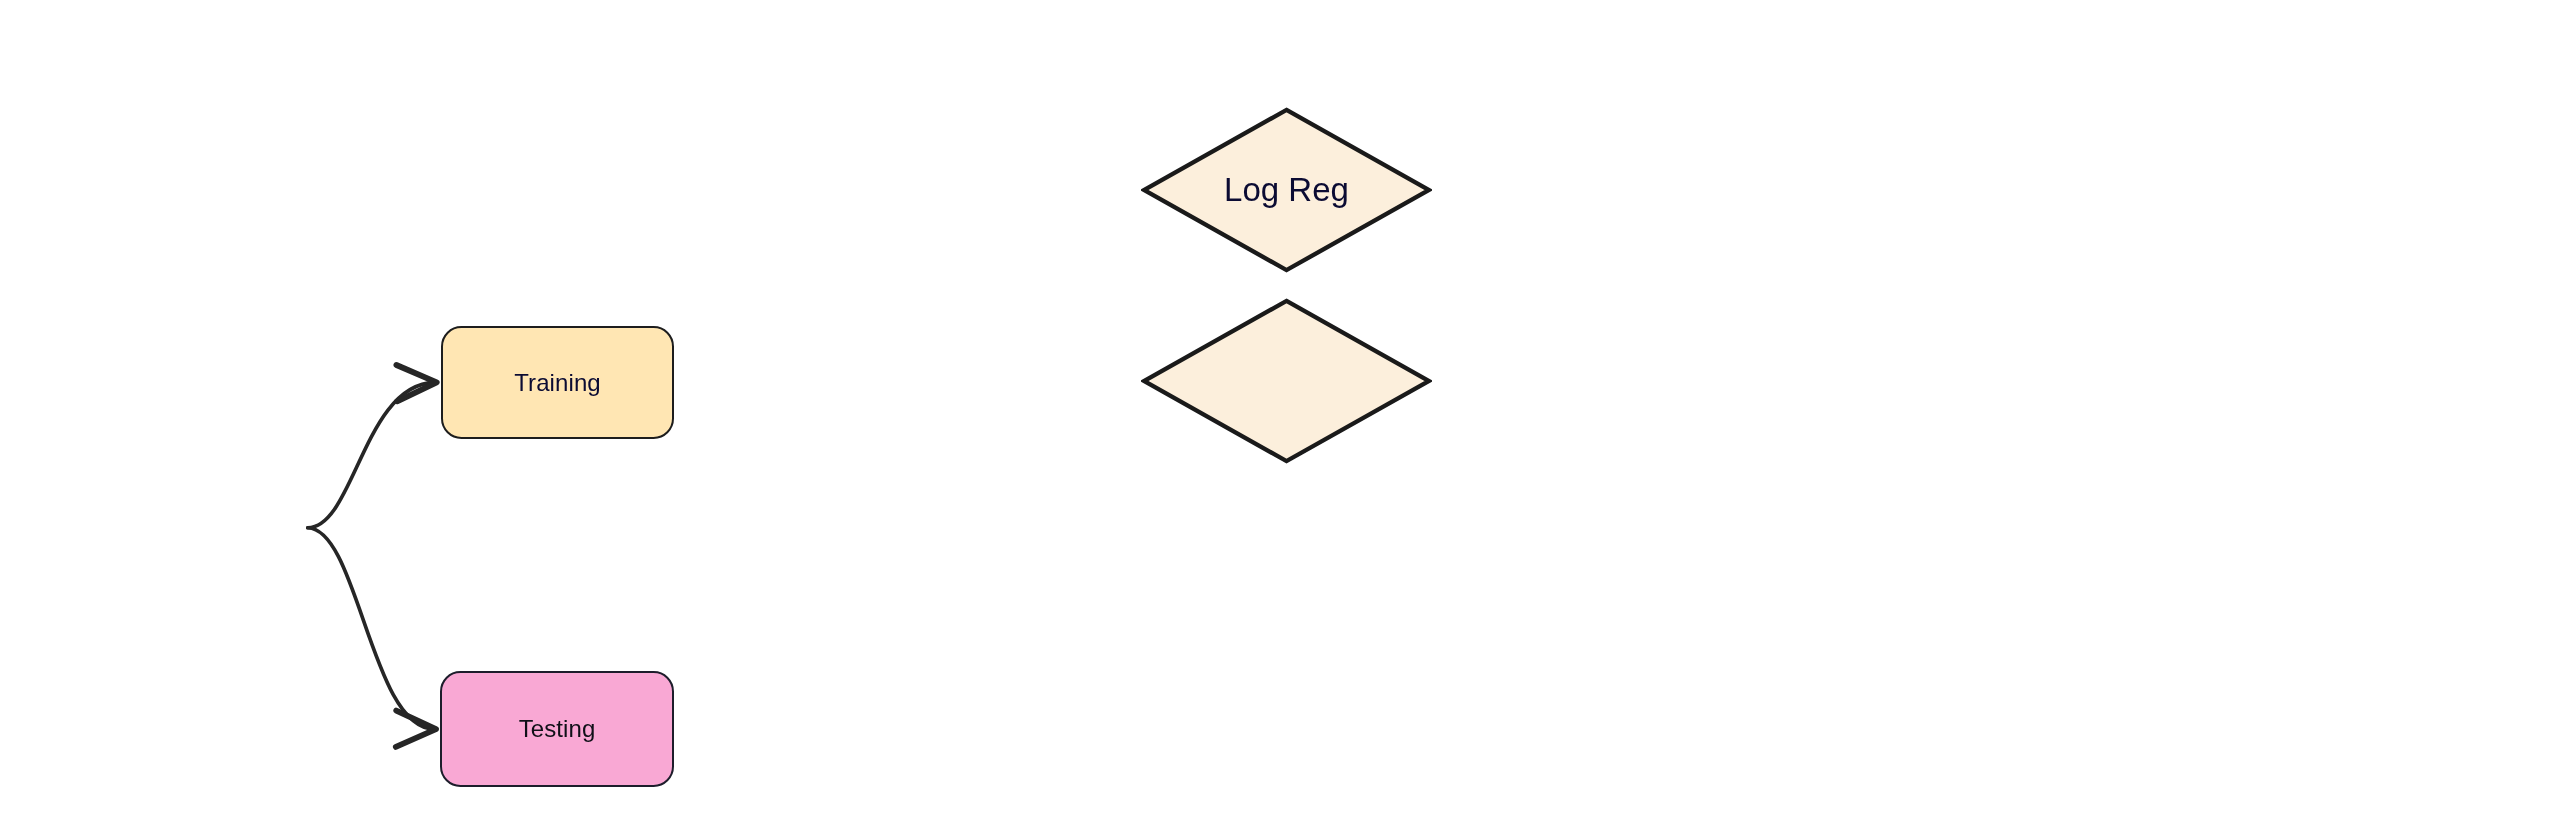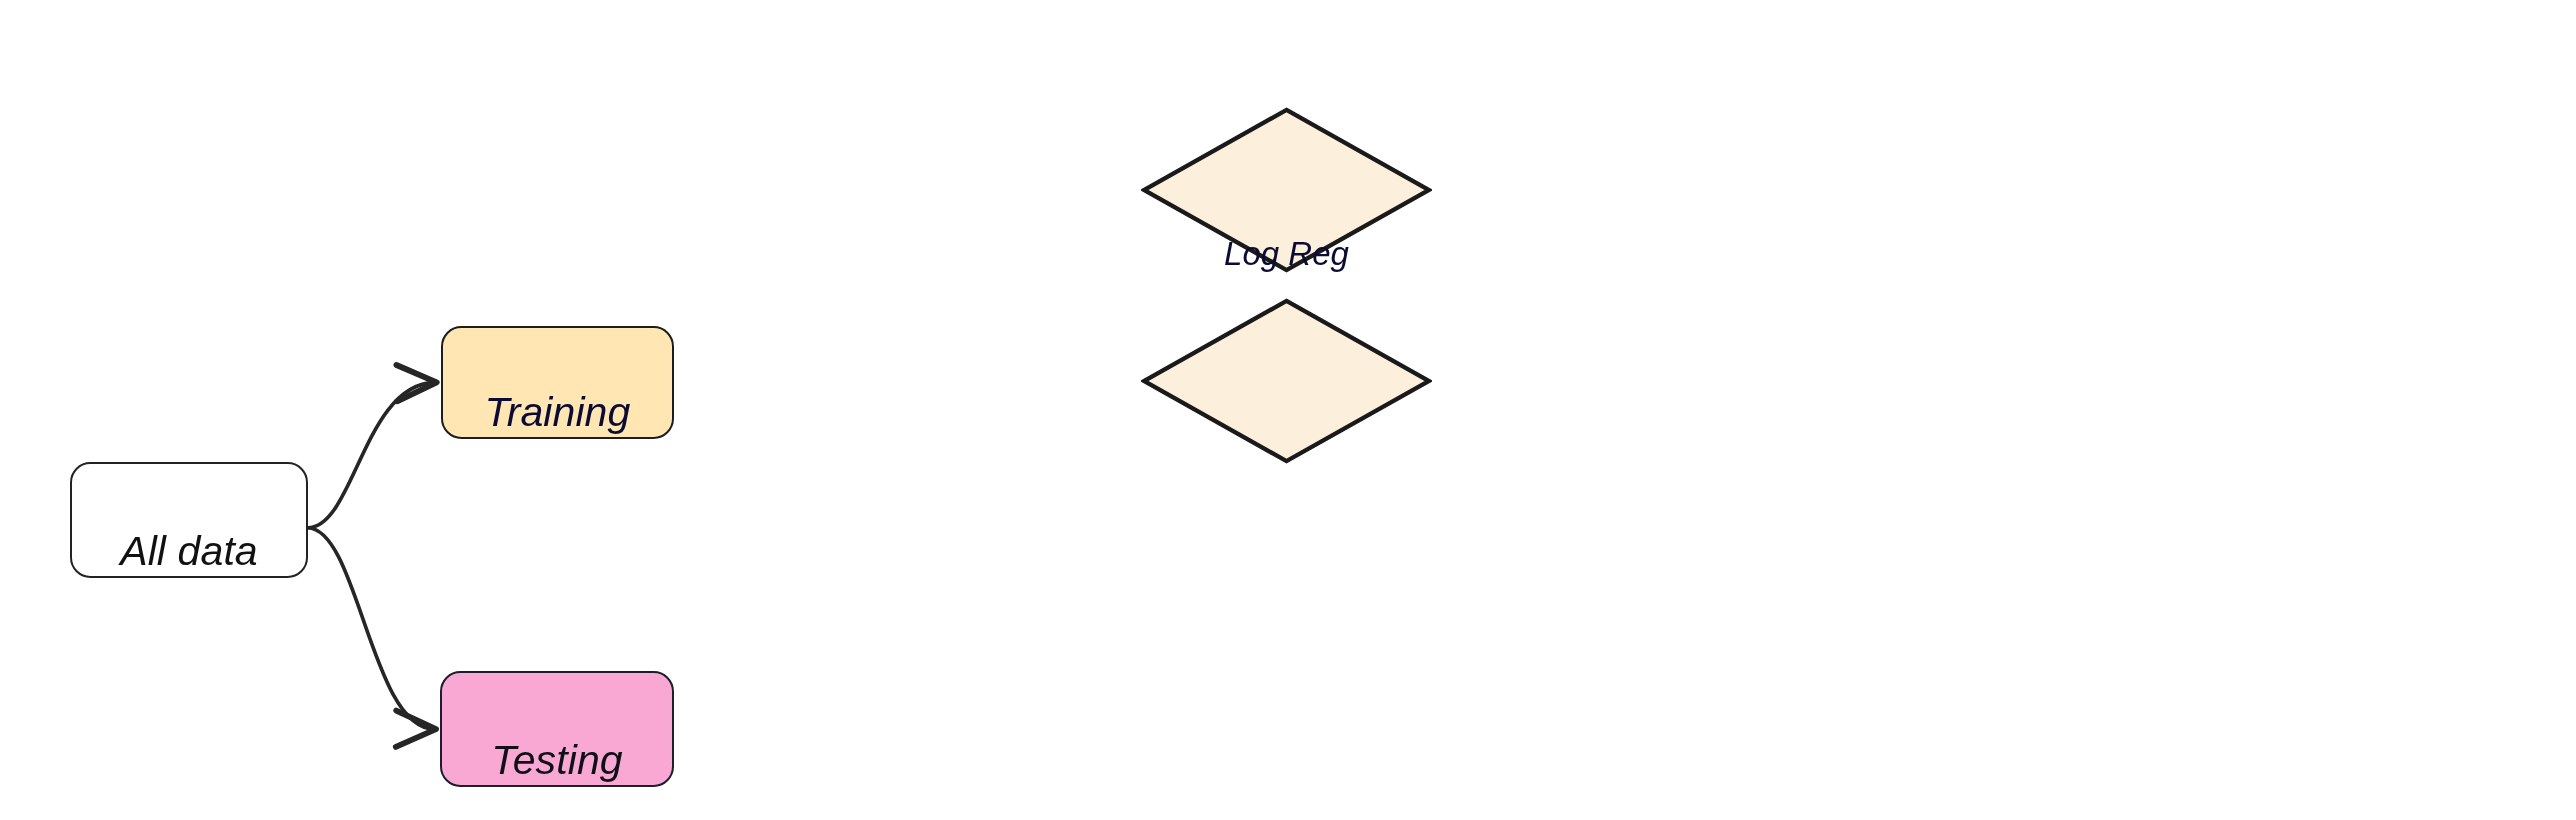--- a/index.html
+++ b/index.html
@@ -22,31 +22,30 @@
     left: 0;
     top: 0;
     width: 2576px;
     height: 820px;
     pointer-events: none;
   }
   .node {
     position: absolute;
     box-sizing: border-box;
     display: flex;
-    align-items: flex-end;
+    align-items: center;
     justify-content: center;
     text-align: center;
-    font-style: italic;
   }
   .rect-node {
     border-radius: 20.4px;
     border: 2.9px solid #1a1a1a;
   }
   .rect-label {
-    font-size: 41px;
+    font-size: 24px;
     line-height: 1.16;
     letter-spacing: 0.1px;
     white-space: pre-line;
   }
   
   #node-all-data {
     left: 70px;
     top: 462px;
     width: 238px;
     height: 116px;
@@ -109,23 +108,20 @@
       <marker id="arrow-open" markerWidth="16" markerHeight="16" refX="11.5" refY="6" orient="auto" markerUnits="strokeWidth">
         <path d="M 1,1 L 12,6 L 1,11" fill="none" stroke="#262626" stroke-width="1.6" stroke-linecap="round" stroke-linejoin="round"></path>
       </marker>
     </defs>
 
     <path d="M 423,726 C 487,726 500,528 598,526" fill="none" stroke="#262626" stroke-width="5" stroke-linecap="round" marker-end="url(#arrow-open)"></path>
 
     <path d="M 423,726 C 493,728 510,1002 597,1003" fill="none" stroke="#262626" stroke-width="5" stroke-linecap="round" marker-end="url(#arrow-open)"></path>
   </svg>
 
-  <div class="node rect-node" id="node-all-data">
-    <span class="rect-label">All data</span>
-  </div>
 
   <div class="node rect-node" id="node-training">
     <span class="rect-label">Training</span>
   </div>
 
   <div class="node rect-node" id="node-testing">
     <span class="rect-label">Testing</span>
   </div>
 
   <div class="node diamond-node" id="node-log-reg">

